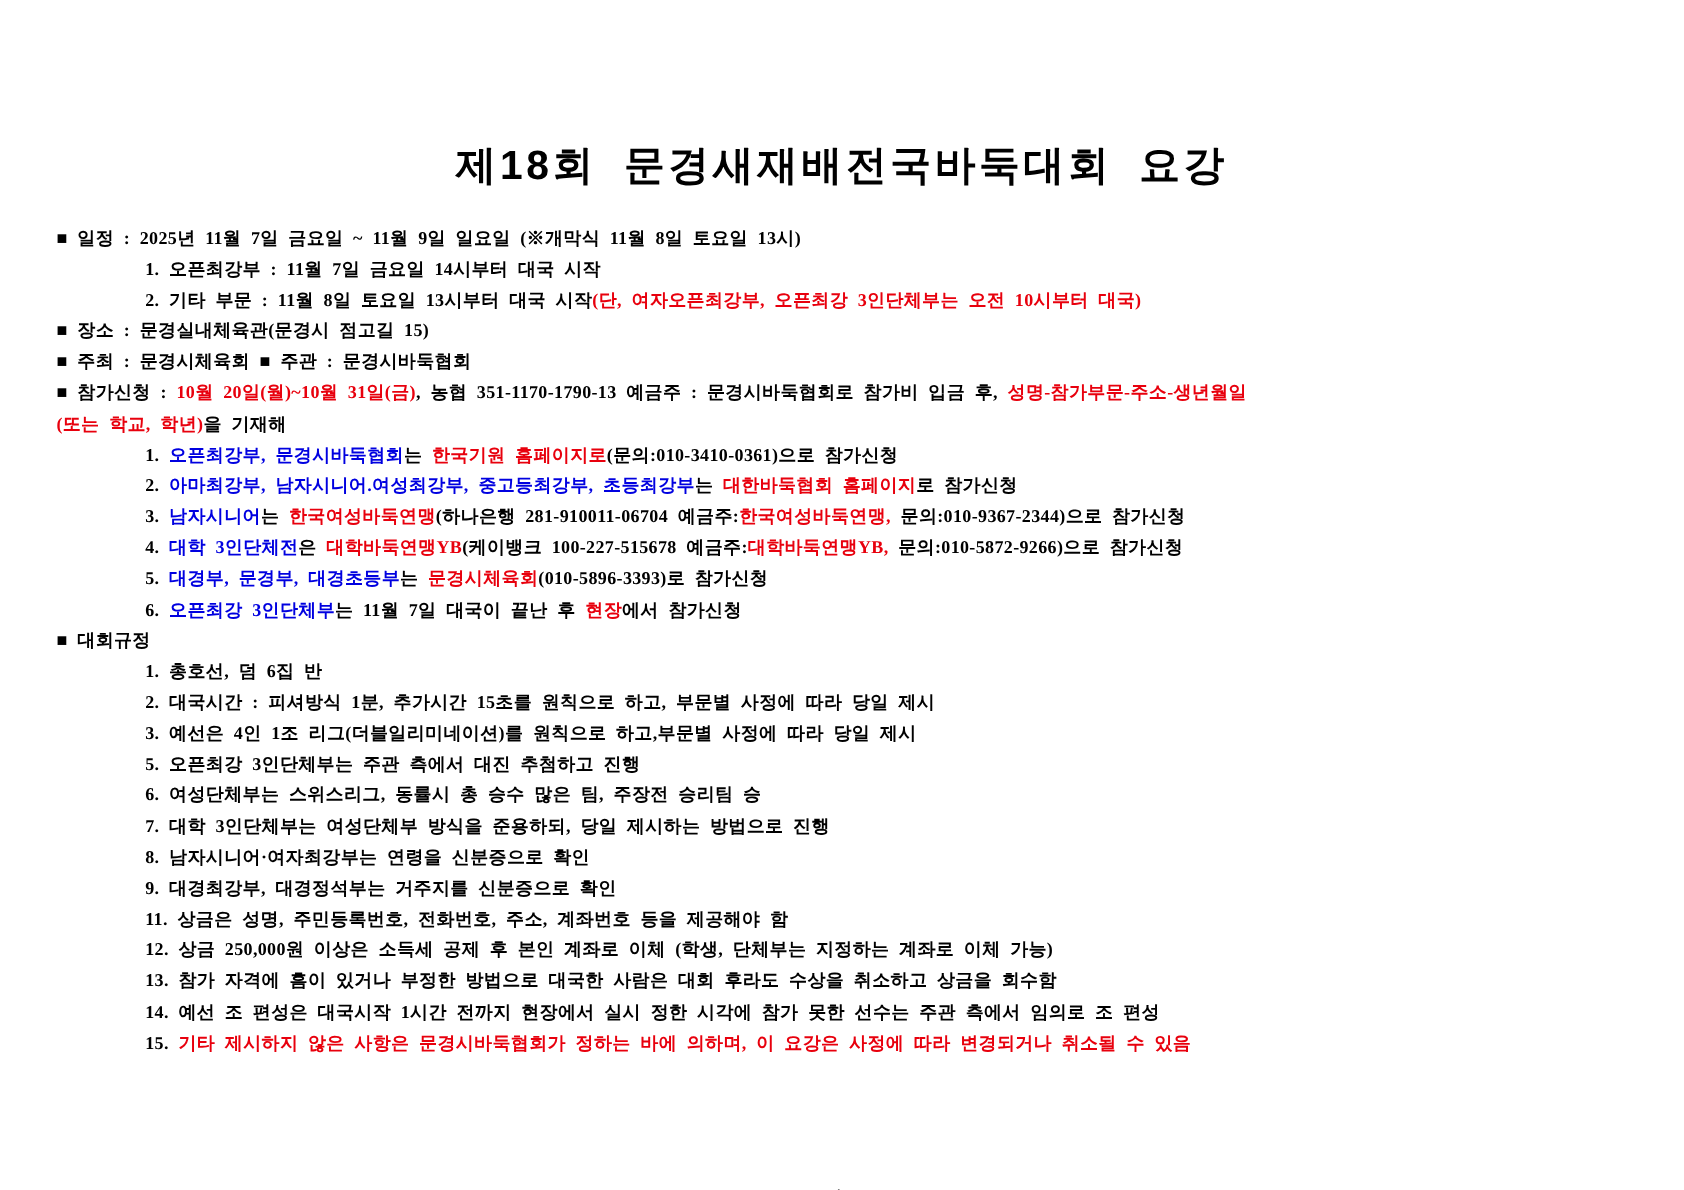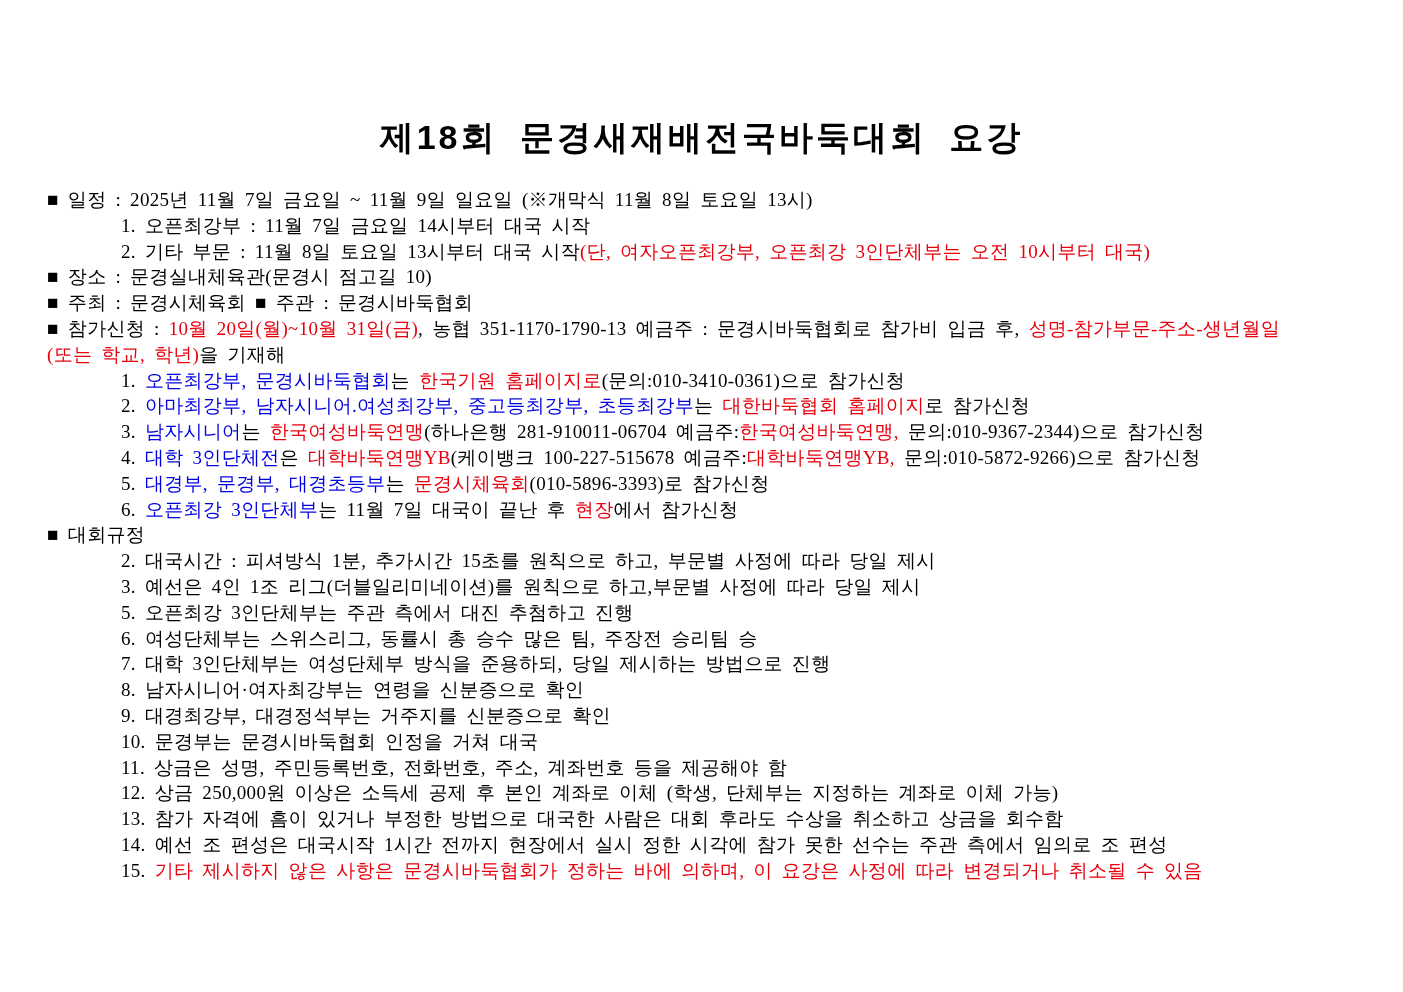--- a/index.html
+++ b/index.html
@@ -24,23 +24,24 @@
     text-align: center;
     font-family: "Liberation Sans", "DejaVu Sans", sans-serif;
     font-size: 34px;
     font-weight: bold;
     letter-spacing: 3px;
     word-spacing: 10px;
     color: #000000;
   }
   .doc-body {
     padding: 26px 30px 0 47px;
-    font-size: 19px;
+    font-size: 15px;
     word-spacing: 4px;
     letter-spacing: 0.3px;
+    font-weight: bold;
   }
   .line {
     line-height: 25.8px;
     height: 25.8px;
     white-space: nowrap;
   }
   .indent-0 { padding-left: 0; }
   .indent-1 { padding-left: 74px; }
   .seg-black { color: var(--ink-black, #000000); }
   .seg-red   { color: var(--ink-red, #e8000d); }
@@ -58,39 +59,39 @@
 </style>
 </head>
 <body>
 
 <div class="page">
   <h1 class="title">제18회  문경새재배전국바둑대회  요강</h1>
   <div class="doc-body" id="doc-body">
       <div class="line indent-0"><span class="seg-black">■ 일정 : 2025년 11월 7일 금요일 ~ 11월 9일 일요일 (※개막식 11월 8일 토요일 13시)</span></div>
       <div class="line indent-1"><span class="seg-black">1. 오픈최강부 : 11월 7일 금요일 14시부터 대국 시작</span></div>
       <div class="line indent-1"><span class="seg-black">2. 기타 부문 : 11월 8일 토요일 13시부터 대국 시작</span><span class="seg-red">(단, 여자오픈최강부, 오픈최강 3인단체부는 오전 10시부터 대국)</span></div>
-      <div class="line indent-0"><span class="seg-black">■ 장소 : 문경실내체육관(문경시 점고길 10)</span></div>
+      <div class="line indent-0"><span class="seg-black">■ 장소 : 문경실내체육관(문경시 점고길 15)</span></div>
       <div class="line indent-0"><span class="seg-black">■ 주최 : 문경시체육회 ■ 주관 : 문경시바둑협회</span></div>
       <div class="line indent-0"><span class="seg-black">■ 참가신청 : </span><span class="seg-red">10월 20일(월)~10월 31일(금)</span><span class="seg-black">, 농협 351-1170-1790-13 예금주 : 문경시바둑협회로 참가비 입금 후, </span><span class="seg-red">성명-참가부문-주소-생년월일</span></div>
       <div class="line indent-0"><span class="seg-red">(또는 학교, 학년)</span><span class="seg-black">을 기재해</span></div>
       <div class="line indent-1"><span class="seg-black">1. </span><span class="seg-blue">오픈최강부, 문경시바둑협회</span><span class="seg-black">는 </span><span class="seg-red">한국기원 홈페이지로</span><span class="seg-black">(문의:010-3410-0361)으로 참가신청</span></div>
       <div class="line indent-1"><span class="seg-black">2. </span><span class="seg-blue">아마최강부, 남자시니어.여성최강부, 중고등최강부, 초등최강부</span><span class="seg-black">는 </span><span class="seg-red">대한바둑협회 홈페이지</span><span class="seg-black">로 참가신청</span></div>
       <div class="line indent-1"><span class="seg-black">3. </span><span class="seg-blue">남자시니어</span><span class="seg-black">는 </span><span class="seg-red">한국여성바둑연맹</span><span class="seg-black">(하나은행 281-910011-06704 예금주:</span><span class="seg-red">한국여성바둑연맹,</span><span class="seg-black"> 문의:010-9367-2344)으로 참가신청</span></div>
       <div class="line indent-1"><span class="seg-black">4. </span><span class="seg-blue">대학 3인단체전</span><span class="seg-black">은 </span><span class="seg-red">대학바둑연맹YB</span><span class="seg-black">(케이뱅크 100-227-515678 예금주:</span><span class="seg-red">대학바둑연맹YB,</span><span class="seg-black"> 문의:010-5872-9266)으로 참가신청</span></div>
       <div class="line indent-1"><span class="seg-black">5. </span><span class="seg-blue">대경부, 문경부, 대경초등부</span><span class="seg-black">는 </span><span class="seg-red">문경시체육회</span><span class="seg-black">(010-5896-3393)로 참가신청</span></div>
       <div class="line indent-1"><span class="seg-black">6. </span><span class="seg-blue">오픈최강 3인단체부</span><span class="seg-black">는 11월 7일 대국이 끝난 후 </span><span class="seg-red">현장</span><span class="seg-black">에서 참가신청</span></div>
       <div class="line indent-0"><span class="seg-black">■ 대회규정</span></div>
+      <div class="line indent-1"><span class="seg-black">1. 총호선, 덤 6집 반</span></div>
       <div class="line indent-1"><span class="seg-black">2. 대국시간 : 피셔방식 1분, 추가시간 15초를 원칙으로 하고, 부문별 사정에 따라 당일 제시</span></div>
       <div class="line indent-1"><span class="seg-black">3. 예선은 4인 1조 리그(더블일리미네이션)를 원칙으로 하고,부문별 사정에 따라 당일 제시</span></div>
       <div class="line indent-1"><span class="seg-black">5. 오픈최강 3인단체부는 주관 측에서 대진 추첨하고 진행</span></div>
       <div class="line indent-1"><span class="seg-black">6. 여성단체부는 스위스리그, 동률시 총 승수 많은 팀, 주장전 승리팀 승</span></div>
       <div class="line indent-1"><span class="seg-black">7. 대학 3인단체부는 여성단체부 방식을 준용하되, 당일 제시하는 방법으로 진행</span></div>
       <div class="line indent-1"><span class="seg-black">8. 남자시니어·여자최강부는 연령을 신분증으로 확인</span></div>
       <div class="line indent-1"><span class="seg-black">9. 대경최강부, 대경정석부는 거주지를 신분증으로 확인</span></div>
-      <div class="line indent-1"><span class="seg-black">10. 문경부는 문경시바둑협회 인정을 거쳐 대국</span></div>
       <div class="line indent-1"><span class="seg-black">11. 상금은 성명, 주민등록번호, 전화번호, 주소, 계좌번호 등을 제공해야 함</span></div>
       <div class="line indent-1"><span class="seg-black">12. 상금 250,000원 이상은 소득세 공제 후 본인 계좌로 이체 (학생, 단체부는 지정하는 계좌로 이체 가능)</span></div>
       <div class="line indent-1"><span class="seg-black">13. 참가 자격에 흠이 있거나 부정한 방법으로 대국한 사람은 대회 후라도 수상을 취소하고 상금을 회수함</span></div>
       <div class="line indent-1"><span class="seg-black">14. 예선 조 편성은 대국시작 1시간 전까지 현장에서 실시 정한 시각에 참가 못한 선수는 주관 측에서 임의로 조 편성</span></div>
       <div class="line indent-1"><span class="seg-black">15. </span><span class="seg-red">기타 제시하지 않은 사항은 문경시바둑협회가 정하는 바에 의하며, 이 요강은 사정에 따라 변경되거나 취소될 수 있음</span></div>
     </div>
   <div class="footer">- 1 -</div>
 </div>
 
 </body></html>

